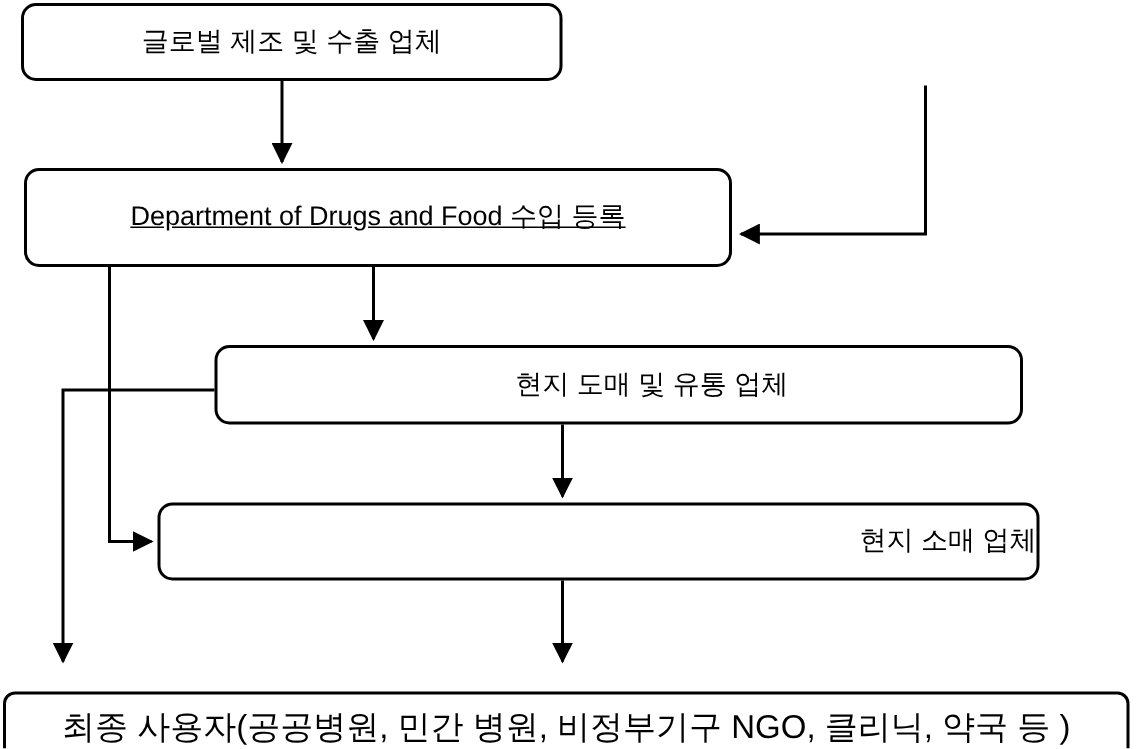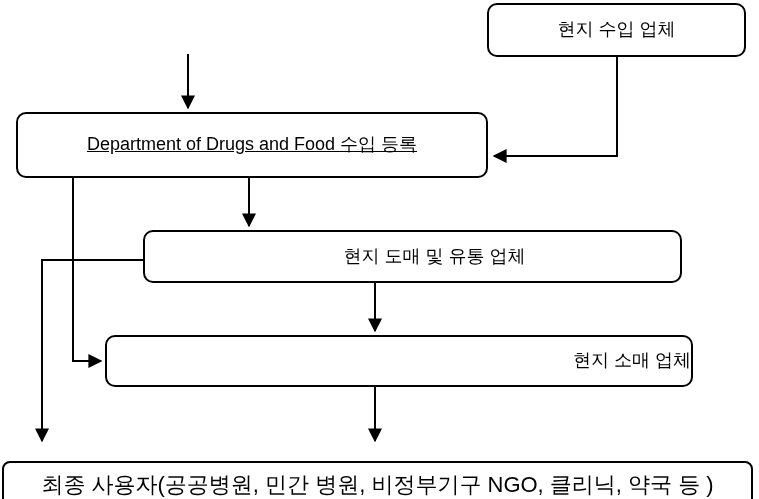--- a/index.html
+++ b/index.html
@@ -64,24 +64,24 @@
     </defs>
     <polyline points="188,54 188,108" marker-end="url(#arrowhead)"></polyline>
     <polyline points="617,57 617,156 494,156" marker-end="url(#arrowhead)"></polyline>
     <polyline points="249,178 249,226" marker-end="url(#arrowhead)"></polyline>
     <polyline points="73,178 73,361 101,361" marker-end="url(#arrowhead)"></polyline>
     <polyline points="375,283 375,331" marker-end="url(#arrowhead)"></polyline>
     <polyline points="143,260 42,260 42,441" marker-end="url(#arrowhead)"></polyline>
     <polyline points="375,387 375,441" marker-end="url(#arrowhead)"></polyline>
   </svg>
 
+  <div class="node" id="node-global-manufacturer">
+    <span>글로벌 제조 및 수출 업체</span>
+  </div>
 
-  <div class="node" id="node-local-importer">
-    <span>현지 수입 업체</span>
-  </div>
 
   <div class="node" id="node-dept-registration">
     <span>Department of Drugs and Food 수입 등록</span>
   </div>
 
   <div class="node" id="node-local-wholesaler">
     <span>현지 도매 및 유통 업체</span>
   </div>
 
   <div class="node" id="node-local-retailer">

